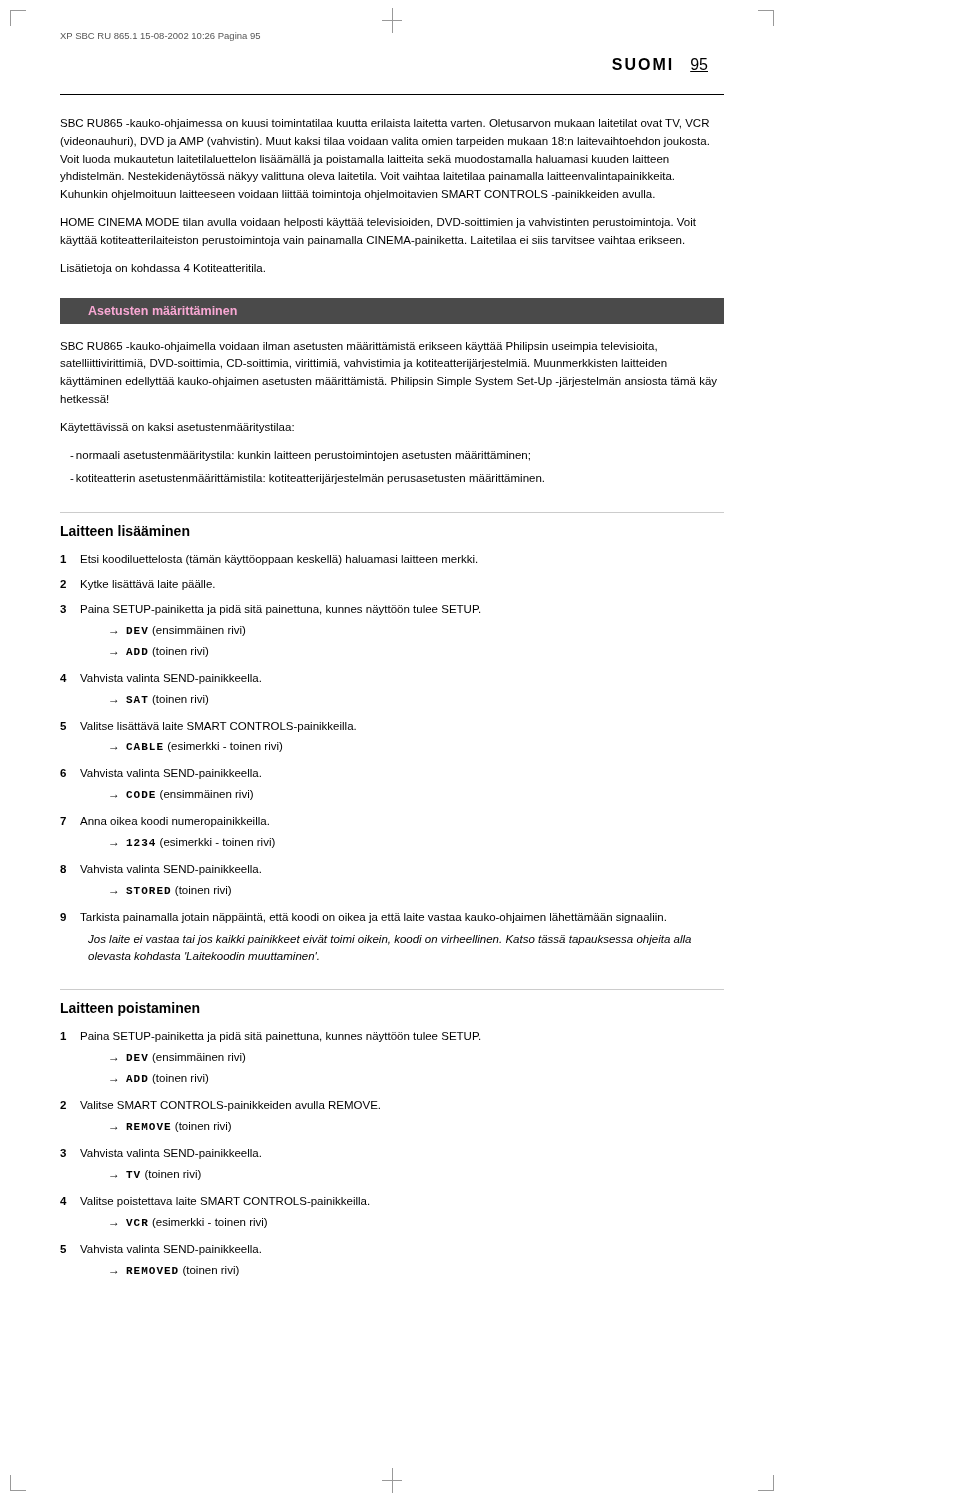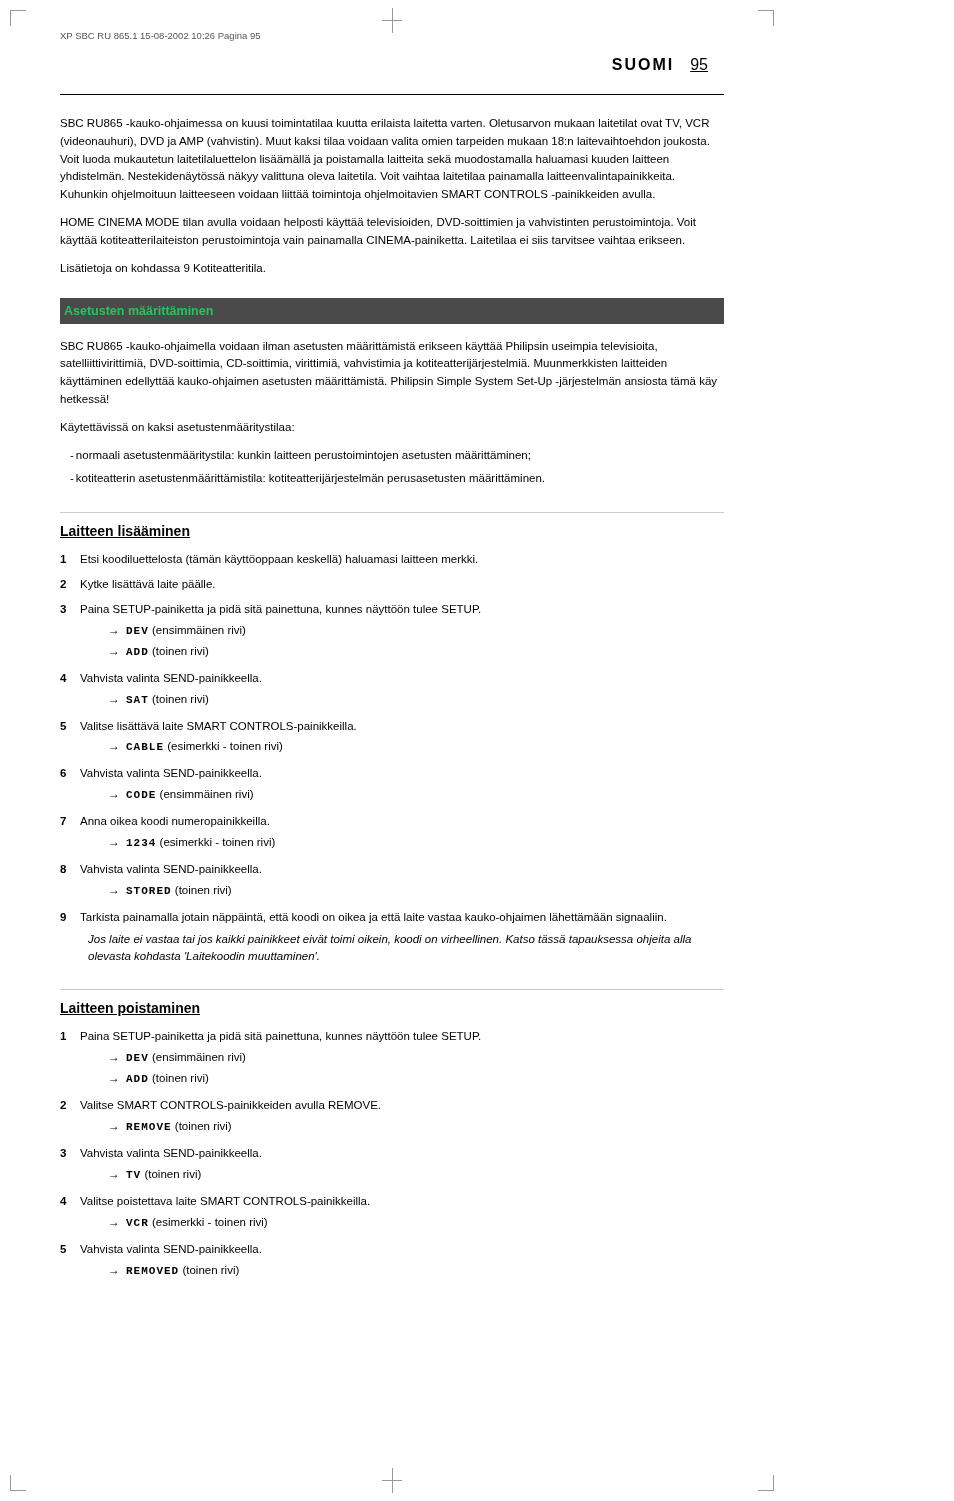--- a/index.html
+++ b/index.html
@@ -51,37 +51,36 @@
       display: flex;
       justify-content: space-between;
       font-size: 9.5px;
       color: #555;
       margin-bottom: 5px;
     }
 
     
     .section-box {
       background: #4a4a4a;
-      color: #22c55e;
-      padding: 6px 4px;
+      color: #f9a8d4;
+      padding: 6px 28px;
       font-size: 12.5px;
       font-weight: bold;
       margin-bottom: 14px;
       margin-top: 20px;
     }
 
     
     .section-heading {
       font-size: 14px;
       font-weight: bold;
       margin-top: 24px;
       margin-bottom: 12px;
       border-top: 1px solid #ccc;
       padding-top: 10px;
-      text-decoration: underline;
     }
 
     
     p {
       margin-bottom: 10px;
       line-height: 1.55;
       font-size: 11.5px;
     }
 
     
@@ -244,21 +243,21 @@
 
   <div class="page-header">
     <span class="page-title-header">SUOMI</span>
     <span style="margin: 0 16px; font-size:16px;text-decoration:underline;">95</span>
   </div>
 
   <hr class="header-divider">
 
   <p>SBC RU865 -kauko-ohjaimessa on kuusi toimintatilaa kuutta erilaista laitetta varten. Oletusarvon mukaan laitetilat ovat TV, VCR (videonauhuri), DVD ja AMP (vahvistin). Muut kaksi tilaa voidaan valita omien tarpeiden mukaan 18:n laitevaihtoehdon joukosta. Voit luoda mukautetun laitetilaluettelon lisäämällä ja poistamalla laitteita sekä muodostamalla haluamasi kuuden laitteen yhdistelmän. Nestekidenäytössä näkyy valittuna oleva laitetila. Voit vaihtaa laitetilaa painamalla laitteenvalintapainikkeita. Kuhunkin ohjelmoituun laitteeseen voidaan liittää toimintoja ohjelmoitavien SMART CONTROLS -painikkeiden avulla.</p>
   <p>HOME CINEMA MODE tilan avulla voidaan helposti käyttää televisioiden, DVD-soittimien ja vahvistinten perustoimintoja. Voit käyttää kotiteatterilaiteiston perustoimintoja vain painamalla CINEMA-painiketta. Laitetilaa ei siis tarvitsee vaihtaa erikseen.</p>
-  <p>Lisätietoja on kohdassa 9 Kotiteatteritila.</p>
+  <p>Lisätietoja on kohdassa 4 Kotiteatteritila.</p>
 
   <div class="section-box">
     <span>Asetusten määrittäminen</span>
   </div>
 
   <p>SBC RU865 -kauko-ohjaimella voidaan ilman asetusten määrittämistä erikseen käyttää Philipsin useimpia televisioita, satelliittivirittimiä, DVD-soittimia, CD-soittimia, virittimiä, vahvistimia ja kotiteatterijärjestelmiä. Muunmerkkisten laitteiden käyttäminen edellyttää kauko-ohjaimen asetusten määrittämistä. Philipsin Simple System Set-Up -järjestelmän ansiosta tämä käy hetkessä!</p>
   <p>Käytettävissä on kaksi asetustenmääritystilaa:</p>
 
   <ul class="bullet-list">
     <li>normaali asetustenmääritystila: kunkin laitteen perustoimintojen asetusten määrittäminen;</li>

